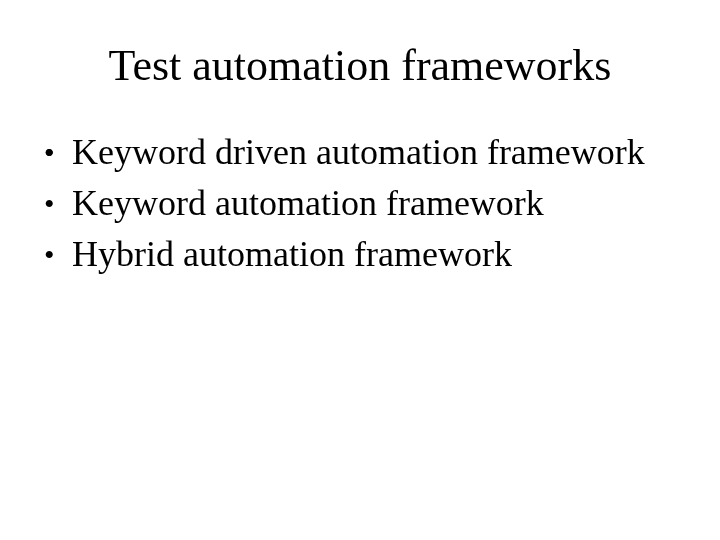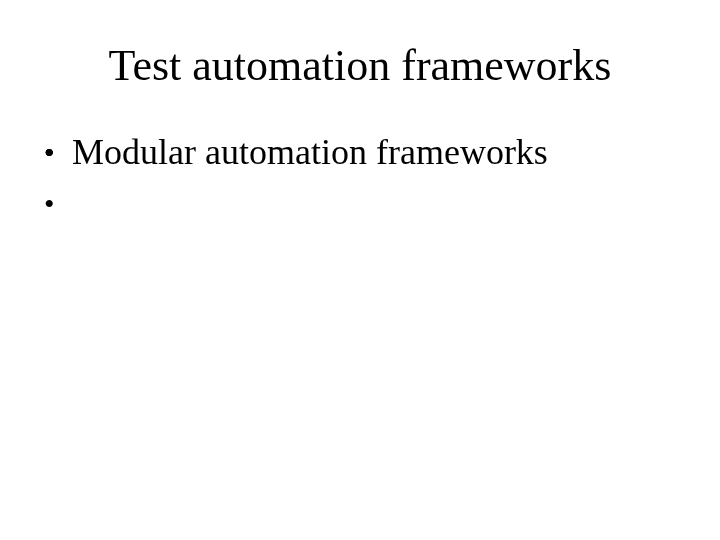--- a/index.html
+++ b/index.html
@@ -56,23 +56,25 @@
 <div class="slide">
 
   <div class="slide-title">Test automation frameworks</div>
 
   <ul class="bullet-list">
     <li class="bullet-item">
       <span class="bullet-icon">•</span>
     </li>
     <li class="bullet-item">
       <span class="bullet-icon">•</span>
+      <span>Keyword driven automation framework</span>
     </li>
     <li class="bullet-item">
       <span class="bullet-icon">•</span>
-      <span>Modular automation frameworks</span>
+      <span>Keyword automation framework</span>
     </li>
     <li class="bullet-item">
       <span class="bullet-icon">•</span>
+      <span>Hybrid automation framework</span>
     </li>
   </ul>
 
 </div>
 
 </body></html>

